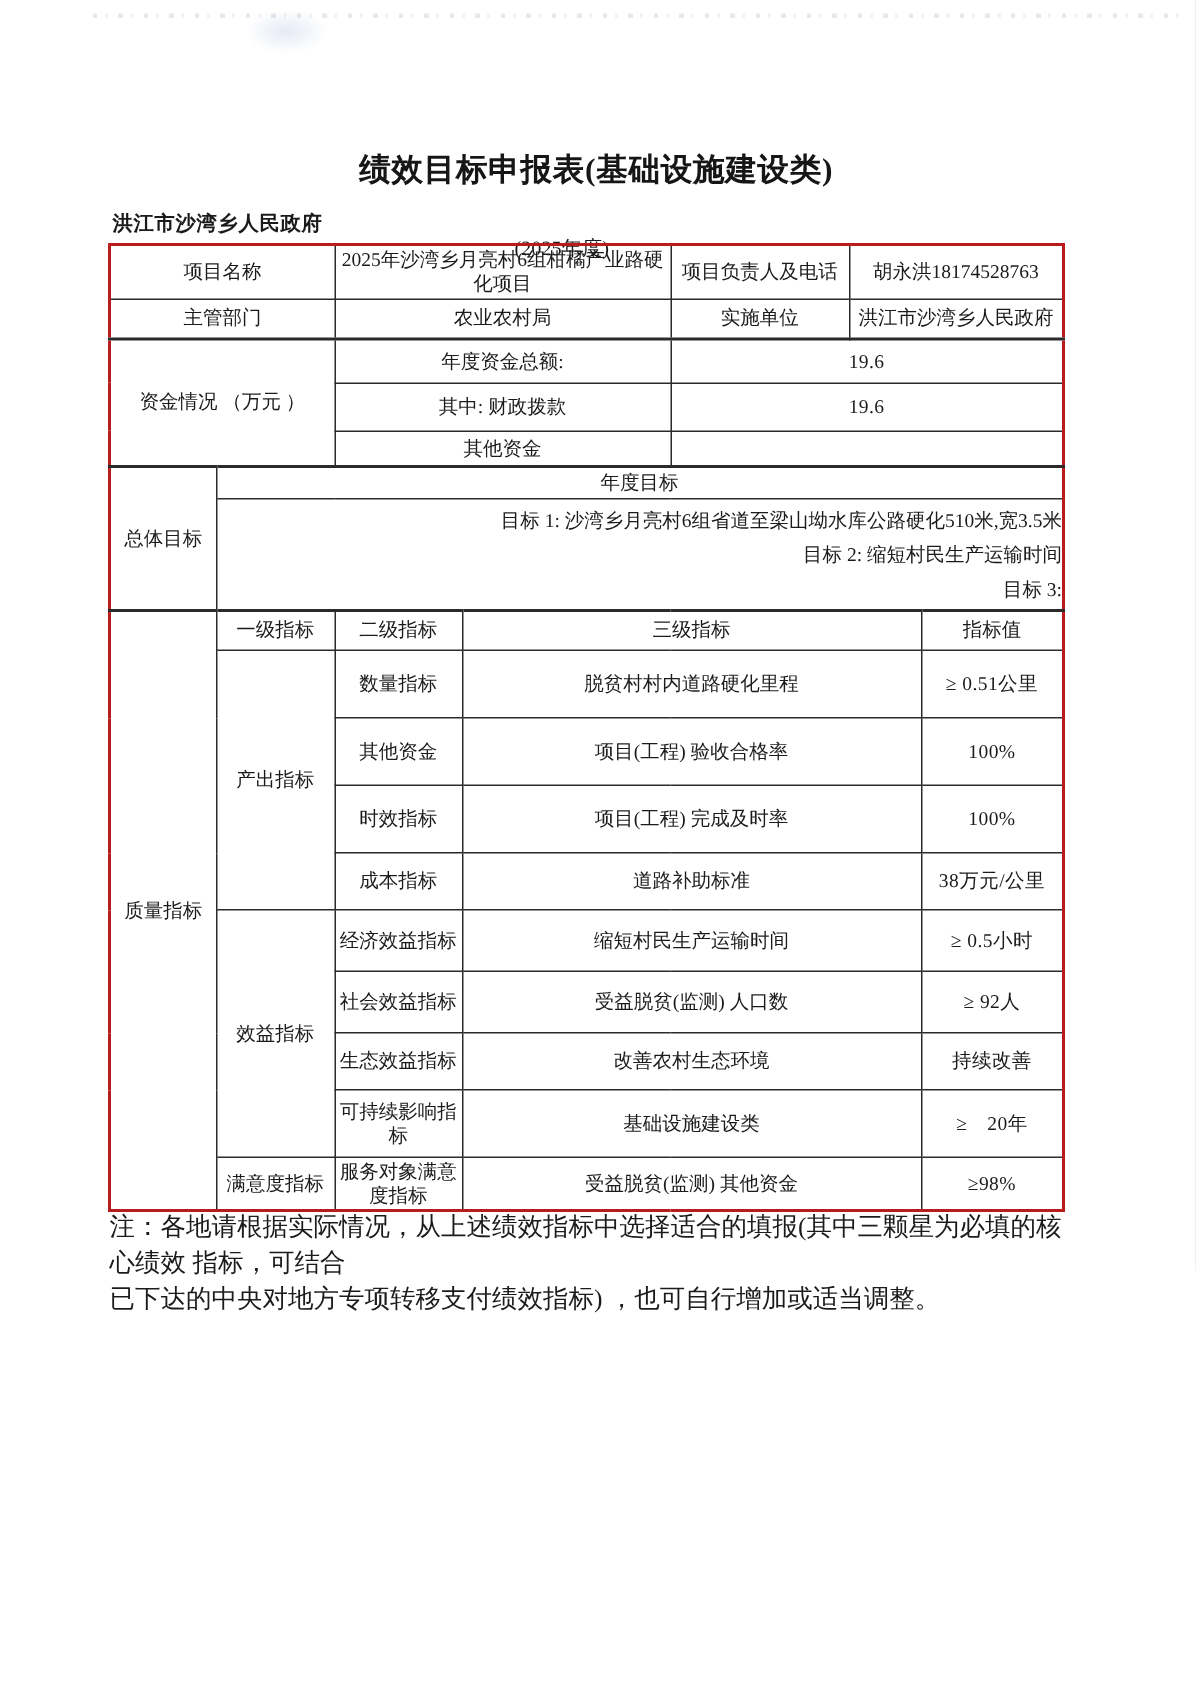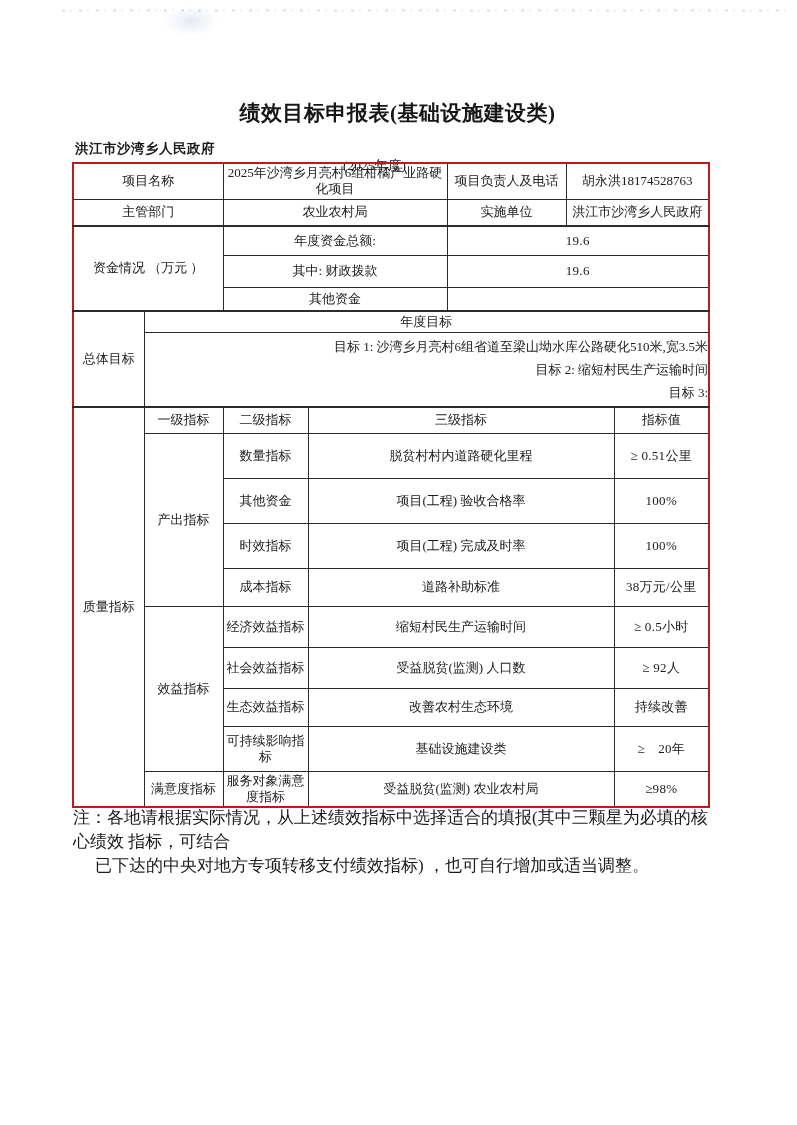--- a/index.html
+++ b/index.html
@@ -55,21 +55,21 @@
   }
   tr.sec > td { border-top-width:2px; }
   td.wrap2 { line-height:16px; }
   td.goals-cell { text-align:right; padding:2px 0 2px 20px; }
   .goal-line { line-height:23px; white-space:nowrap; }
   td.val { letter-spacing:.3px; }
   .note {
     position:absolute; top:806px; left:73px; width:648px;
     font-size:17px; line-height:24px; color:#1b1b1b;
   }
-  .note .l2 { text-align:center; padding-right:50px; }
+  .note .l2 { text-align:left; padding-right:50px; }
 </style>
 </head>
 <body>
 
 <div class="page">
 
   <div class="noise-top"></div>
   <div class="smudge"></div>
 
   <div class="title">绩效目标申报表(基础设施建设类)</div>
@@ -178,21 +178,21 @@
       </tr>
       <tr style="height:45px">
         <td class="wrap2">可持续影响指标</td>
         <td colspan="3">基础设施建设类</td>
         <td class="val">≥　20年</td>
       </tr>
 
       <tr style="height:35px">
         <td class="wrap2">满意度指标</td>
         <td class="wrap2">服务对象满意度指标</td>
-        <td colspan="3">受益脱贫(监测) 农业农村局</td>
+        <td colspan="3">受益脱贫(监测) 其他资金</td>
         <td class="val">≥98%</td>
       </tr>
     </tbody>
   </table>
 
   <div class="note">
     <div class="l1">注：各地请根据实际情况，从上述绩效指标中选择适合的填报(其中三颗星为必填的核心绩效 指标，可结合</div>
     <div class="l2">已下达的中央对地方专项转移支付绩效指标) ，也可自行增加或适当调整。</div>
   </div>
 

